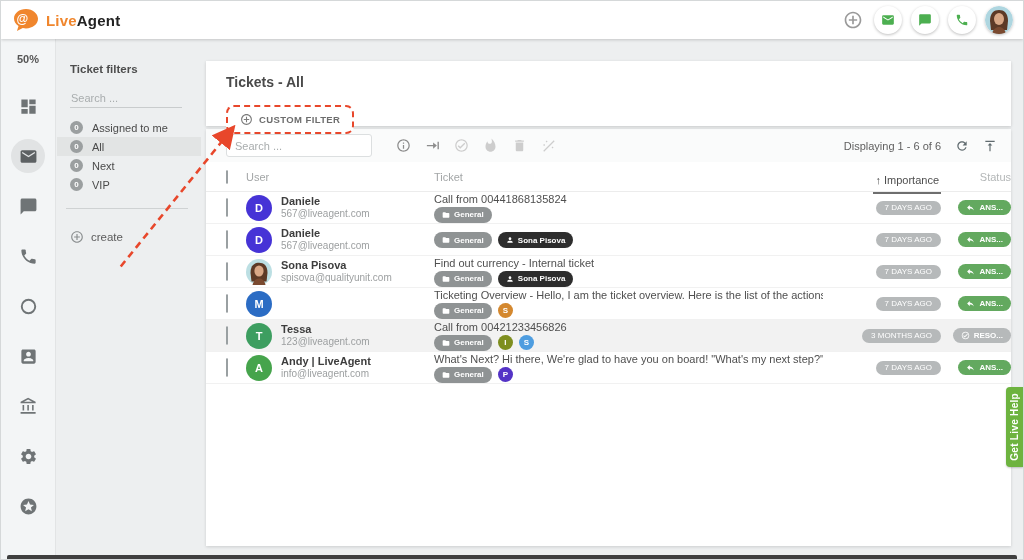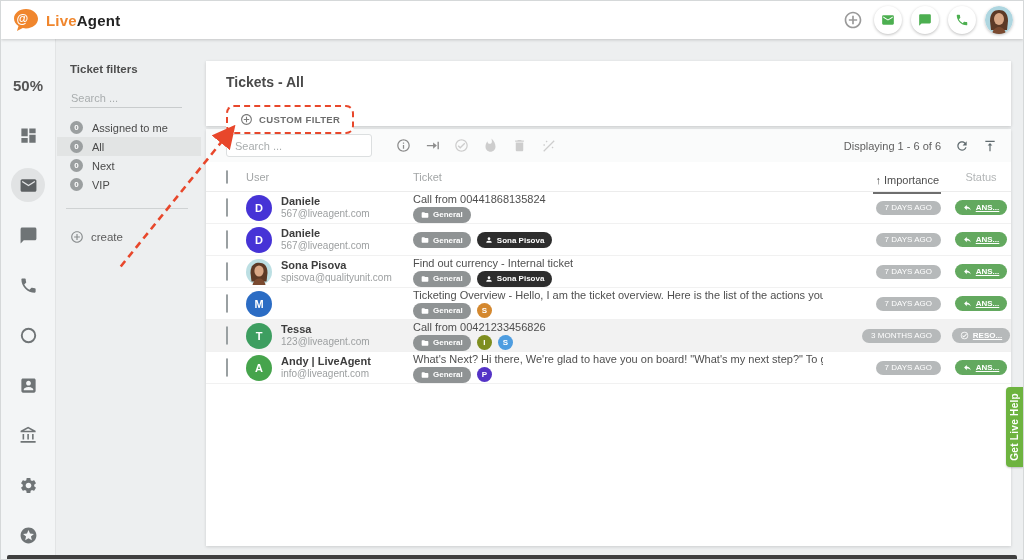--- a/index.html
+++ b/index.html
@@ -16,21 +16,21 @@
   #logo .agent { color:#232323; }
   #topbar-actions { display:flex; align-items:center; gap:9px; }
   .fab { width:28px; height:28px; border-radius:50%; background:#fff; box-shadow:0 1px 3px rgba(0,0,0,.25); display:flex; align-items:center; justify-content:center; color:#4caf50; }
   .fab svg { width:14px; height:14px; }
   .plain-add { width:24px; height:24px; color:#9a9a9a; display:flex; align-items:center; justify-content:center; }
   .plain-add svg { width:20px; height:20px; }
   #topbar-avatar { width:28px; height:28px; border-radius:50%; overflow:hidden; box-shadow:0 1px 3px rgba(0,0,0,.25); }
 
   
   #rail { position:absolute; top:38px; left:0; bottom:0; width:55px; background:#f3f5f6; border-right:1px solid #e2e4e5; z-index:10; display:flex; flex-direction:column; align-items:center; }
-  #zoom-level { margin-top:38px; font-size:15px; font-weight:bold; color:#555; }
+  #zoom-level { margin-top:14px; font-size:11px; font-weight:bold; color:#555; }
   #rail-icons { margin-top:24px; display:flex; flex-direction:column; align-items:center; gap:16px; }
   .rail-item { width:34px; height:34px; border-radius:50%; display:flex; align-items:center; justify-content:center; color:#6f7476; }
   .rail-item svg { width:19px; height:19px; }
   .rail-item.active { background:#e1e3e4; color:#5d6163; }
 
   
   #filter-panel { position:absolute; top:38px; left:56px; bottom:0; width:144px; padding:24px 0 0 0; z-index:5; }
   #filter-title { font-size:11.5px; font-weight:bold; color:#4d4d4d; padding-left:13px; }
   #filter-search { display:block; width:112px; margin:14px 0 10px 13px; border:none; border-bottom:1px solid #c9cccd; background:transparent; font-size:11px; color:#555; padding:3px 1px; outline:none; }
   #filter-search::placeholder { color:#a9adae; }
@@ -58,43 +58,43 @@
   #toolbar-icons { display:flex; align-items:center; gap:14px; margin-left:24px; }
   .tb-icon { width:15px; height:15px; color:#8c8c8c; }
   .tb-icon.disabled { color:#cdcdcd; }
   #toolbar-right { margin-left:auto; display:flex; align-items:center; gap:14px; }
   #displaying { font-size:11px; color:#5f5f5f; }
   #toolbar-right svg { width:14px; height:14px; color:#5f6a6e; }
 
   #table-header { height:30px; display:flex; align-items:center; border-bottom:1px solid #ececec; font-size:11px; color:#a3a6a7; }
   .col-check { width:40px; padding-left:20px; flex:0 0 auto; }
   .col-user { width:167px; flex:0 0 auto; }
-  .col-ticket { flex:1 1 auto; min-width:0; }
+  .col-ticket { flex:1 1 auto; min-width:0;margin-left:21px; }
   .col-imp { width:118px; flex:0 0 auto; display:flex; justify-content:flex-end; }
-  .col-status { width:70px; flex:0 0 auto; display:flex; justify-content:center; padding-left:10px; }
+  .col-status { width:70px; flex:0 0 auto; display:flex; justify-content:flex-end; padding-left:10px; }
   #th-importance { display:flex; align-items:center; gap:3px; color:#4d4d4d; border-bottom:2px solid #6e6e6e; padding:6px 2px; margin-bottom:-8px; }
   #th-status { color:#b3b6b7; }
   .checkbox { width:13px; height:13px; border:1.5px solid #9aa0a2; border-radius:2px; background:#fff; }
 
   .ticket-row { height:32px; display:flex; align-items:center; border-bottom:1px solid #f1f1f1; background:#fff; cursor:pointer; }
   .ticket-row.highlight { background:#f2f2f2; }
   .cell-user { display:flex; align-items:center; gap:9px; }
   .avatar { width:26px; height:26px; border-radius:50%; color:#fff; font-size:11px; font-weight:bold; display:flex; align-items:center; justify-content:center; flex:0 0 auto; }
   .avatar svg { width:26px; height:26px; }
   .u-name { font-size:11px; font-weight:bold; color:#3d3d3d; line-height:13px; white-space:nowrap; }
   .u-mail { font-size:10px; color:#9c9fa0; line-height:12px; white-space:nowrap; }
   .t-subject { font-size:11px; color:#4f4f4f; line-height:13px; white-space:nowrap; overflow:hidden; padding-right:6px; }
   .t-badges { display:flex; align-items:center; gap:6px; margin-top:1px; }
   .pill { display:inline-flex; align-items:center; gap:4px; height:13px; border-radius:8px; padding:8px 8px; font-size:8px; font-weight:bold; color:#fff; white-space:nowrap; }
   .pill svg { width:8px; height:8px; }
   .pill.dept { background:#8f9394; }
   .pill.agent { background:#2d2d2d; }
   .dot-badge { width:15px; height:15px; border-radius:50%; color:#fff; font-size:8px; font-weight:bold; display:flex; align-items:center; justify-content:center; }
   .time-pill { height:14px; border-radius:8px; padding:0 9px; background:#b6b9ba; color:#fff; font-size:8px; font-weight:normal; display:flex; align-items:center; white-space:nowrap; }
-  .status-pill { height:15px; border-radius:9px; padding:0 8px; color:#fff; font-size:8px; font-weight:bold; display:flex; align-items:center; gap:4px; white-space:nowrap;text-decoration:underline; }
+  .status-pill { height:15px; border-radius:9px; padding:0 8px; color:#fff; font-size:8px; font-weight:bold; display:flex; align-items:center; gap:4px; white-space:nowrap; }
   .status-pill svg { width:9px; height:9px; }
   .status-pill.answered { background:#63a95f; }
   .status-pill.resolved { background:#b6b9ba; }
 
   
   #annotation-layer { position:absolute; inset:0; z-index:30; pointer-events:none; }
 
   
   #live-help { position:absolute; right:0; top:386px; width:17px; height:80px; background:#6db33f; border-radius:4px 0 0 4px; z-index:25; display:flex; align-items:center; justify-content:center; cursor:pointer; box-shadow:0 1px 2px rgba(0,0,0,.2); }
   #live-help span { writing-mode:vertical-rl; transform:rotate(180deg); color:#fff; font-size:10px; font-weight:bold; letter-spacing:.3px; white-space:nowrap; }

